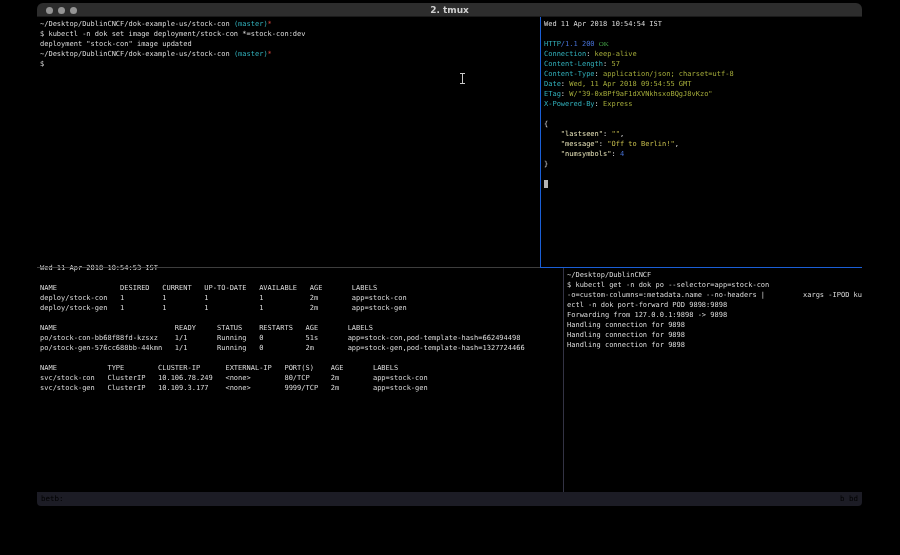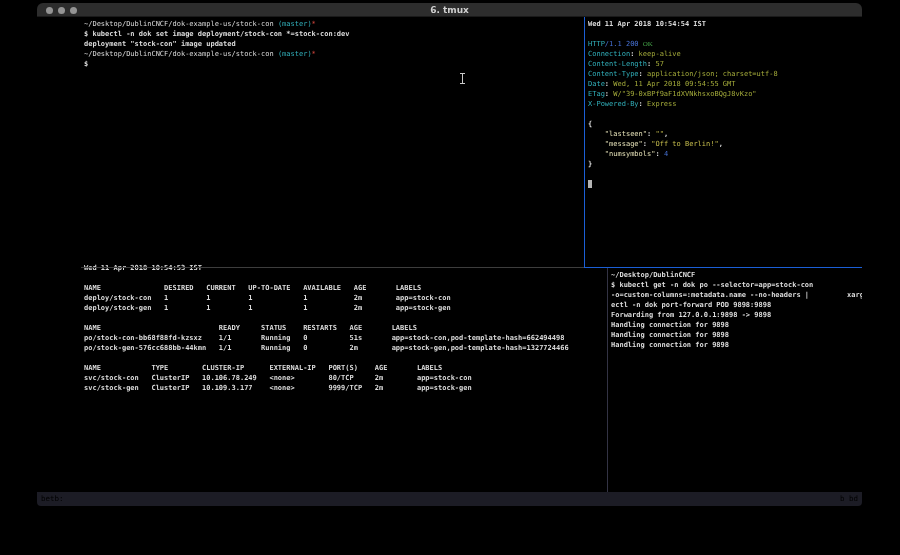--- a/index.html
+++ b/index.html
@@ -15,35 +15,35 @@
   .titlebar {
     position:absolute; top:0; left:0; right:0; height:14px;
     background:#2d2d2d; border-bottom:1px solid #1a1a1a;
   }
   .lights { position:absolute; left:9px; top:4px; display:flex; gap:5px; }
   .light { width:7px; height:7px; border-radius:50%; background:#949494; }
   .win-title {
     position:absolute; left:0; right:0; top:2px; text-align:center;
     font-family:"DejaVu Sans", sans-serif; font-size:9px; font-weight:bold; color:#cfcfcf;
   }
-  .terminal { position:absolute; top:14px; left:0; right:0; bottom:14px; background:#000;margin-left:44px; }
+  .terminal { position:absolute; top:14px; left:0; right:0; bottom:14px; background:#000; }
   .pane {
     position:absolute; overflow:hidden; padding:2px 0 0 3px;
     font-size:7px; line-height:10px; white-space:pre; color:#dcdcdc;
   }
   .pane-tl { left:0; top:0; width:503px; height:250px; }
   .pane-tr { left:504px; top:0; right:0; height:250px; }
   .pane-bl { left:0; top:244px; width:526px; height:224px; }
   .pane-br { left:527px; top:251px; right:0; bottom:0; }
   .div-v-top  { position:absolute; left:503px; top:0; width:1px; height:251px; background:#1b5fd6; }
   .div-h-left { position:absolute; left:0; top:250px; width:503px; height:1px; background:#3d3d3d; }
   .div-h-right{ position:absolute; left:504px; top:250px; right:0; height:1px; background:#1b5fd6; }
   .div-v-bot  { position:absolute; left:526px; top:251px; width:1px; bottom:0; background:#333344; }
   .tline { min-height:10px; }
-  .seg-text   { color:#dcdcdc;font-weight:bold; }
+  .seg-text   { color:#dcdcdc; }
   .seg-path   { color:#dcdcdc; }
   .seg-branch { color:#31b0bb; }
   .seg-dirty  { color:#d0453c; }
   .seg-hkey   { color:#31b0bb;text-align:center; }
   .seg-hval   { color:#a4ab3a; }
   .seg-blue   { color:#4671d5; }
   .seg-ok     { color:#44a348;font-family:Liberation Serif, serif; }
   .seg-jkey   { color:#e6e2b8; }
   .seg-jstr   { color:#c8bf4d; }
   .seg-jnum   { color:#4671d5; }
@@ -68,21 +68,21 @@
 
 <div class="screen">
   <div class="window">
 
     <div class="titlebar">
       <div class="lights">
         <span class="light"></span>
         <span class="light"></span>
         <span class="light"></span>
       </div>
-      <div class="win-title">6. tmux</div>
+      <div class="win-title">2. tmux</div>
     </div>
 
     <div class="terminal">
       <div class="pane pane-tl"><div class="tline"><span class="seg-path">~/Desktop/DublinCNCF/dok-example-us/stock-con </span><span class="seg-branch">(master)</span><span class="seg-dirty">*</span></div><div class="tline"><span class="seg-text">$ kubectl -n dok set image deployment/stock-con *=stock-con:dev</span></div><div class="tline"><span class="seg-text">deployment "stock-con" image updated</span></div><div class="tline"><span class="seg-path">~/Desktop/DublinCNCF/dok-example-us/stock-con </span><span class="seg-branch">(master)</span><span class="seg-dirty">*</span></div><div class="tline"><span class="seg-text">$</span></div></div>
       <div class="pane pane-tr"><div class="tline"><span class="seg-text">Wed 11 Apr 2018 10:54:54 IST</span></div><div class="tline">&nbsp;</div><div class="tline"><span class="seg-hkey">HTTP</span><span class="seg-blue">/1.1</span><span class="seg-text"> </span><span class="seg-blue">200</span><span class="seg-text"> </span><span class="seg-ok">OK</span></div><div class="tline"><span class="seg-hkey">Connection</span><span class="seg-text">: </span><span class="seg-hval">keep-alive</span></div><div class="tline"><span class="seg-hkey">Content-Length</span><span class="seg-text">: </span><span class="seg-hval">57</span></div><div class="tline"><span class="seg-hkey">Content-Type</span><span class="seg-text">: </span><span class="seg-hval">application/json; charset=utf-8</span></div><div class="tline"><span class="seg-hkey">Date</span><span class="seg-text">: </span><span class="seg-hval">Wed, 11 Apr 2018 09:54:55 GMT</span></div><div class="tline"><span class="seg-hkey">ETag</span><span class="seg-text">: </span><span class="seg-hval">W/"39-0xBPf9aF1dXVNkhsxoBQgJ8vKzo"</span></div><div class="tline"><span class="seg-hkey">X-Powered-By</span><span class="seg-text">: </span><span class="seg-hval">Express</span></div><div class="tline">&nbsp;</div><div class="tline"><span class="seg-text">{</span></div><div class="tline"><span class="seg-text">    </span><span class="seg-jkey">"lastseen"</span><span class="seg-text">: </span><span class="seg-jstr">""</span><span class="seg-text">,</span></div><div class="tline"><span class="seg-text">    </span><span class="seg-jkey">"message"</span><span class="seg-text">: </span><span class="seg-jstr">"Off to Berlin!"</span><span class="seg-text">,</span></div><div class="tline"><span class="seg-text">    </span><span class="seg-jkey">"numsymbols"</span><span class="seg-text">: </span><span class="seg-jnum">4</span></div><div class="tline"><span class="seg-text">}</span></div><div class="tline">&nbsp;</div><div class="tline"><span class="seg-cursor"> </span></div></div>
       <div class="pane pane-bl"><div class="tline"><span class="seg-text">Wed 11 Apr 2018 10:54:53 IST</span></div><div class="tline">&nbsp;</div><div class="tline"><span class="seg-text">NAME               DESIRED   CURRENT   UP-TO-DATE   AVAILABLE   AGE       LABELS</span></div><div class="tline"><span class="seg-text">deploy/stock-con   1         1         1            1           2m        app=stock-con</span></div><div class="tline"><span class="seg-text">deploy/stock-gen   1         1         1            1           2m        app=stock-gen</span></div><div class="tline">&nbsp;</div><div class="tline"><span class="seg-text">NAME                            READY     STATUS    RESTARTS   AGE       LABELS</span></div><div class="tline"><span class="seg-text">po/stock-con-bb68f88fd-kzsxz    1/1       Running   0          51s       app=stock-con,pod-template-hash=662494498</span></div><div class="tline"><span class="seg-text">po/stock-gen-576cc688bb-44kmn   1/1       Running   0          2m        app=stock-gen,pod-template-hash=1327724466</span></div><div class="tline">&nbsp;</div><div class="tline"><span class="seg-text">NAME            TYPE        CLUSTER-IP      EXTERNAL-IP   PORT(S)    AGE       LABELS</span></div><div class="tline"><span class="seg-text">svc/stock-con   ClusterIP   10.106.78.249   &lt;none&gt;        80/TCP     2m        app=stock-con</span></div><div class="tline"><span class="seg-text">svc/stock-gen   ClusterIP   10.109.3.177    &lt;none&gt;        9999/TCP   2m        app=stock-gen</span></div></div>
       <div class="pane pane-br"><div class="tline"><span class="seg-text">~/Desktop/DublinCNCF</span></div><div class="tline"><span class="seg-text">$ kubectl get -n dok po --selector=app=stock-con</span></div><div class="tline"><span class="seg-text">-o=custom-columns=:metadata.name --no-headers |         xargs -IPOD kub</span></div><div class="tline"><span class="seg-text">ectl -n dok port-forward POD 9898:9898</span></div><div class="tline"><span class="seg-text">Forwarding from 127.0.0.1:9898 -&gt; 9898</span></div><div class="tline"><span class="seg-text">Handling connection for 9898</span></div><div class="tline"><span class="seg-text">Handling connection for 9898</span></div><div class="tline"><span class="seg-text">Handling connection for 9898</span></div></div>
 
       <div class="div-v-top"></div>
       <div class="div-h-left"></div>

